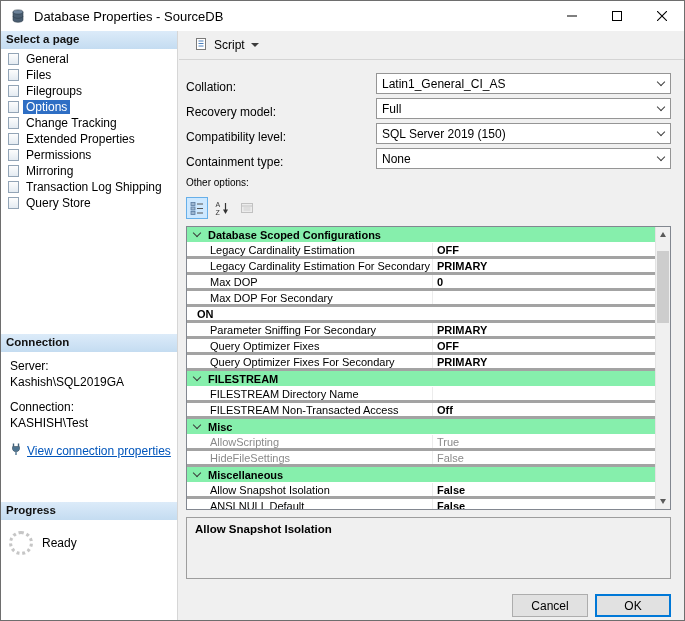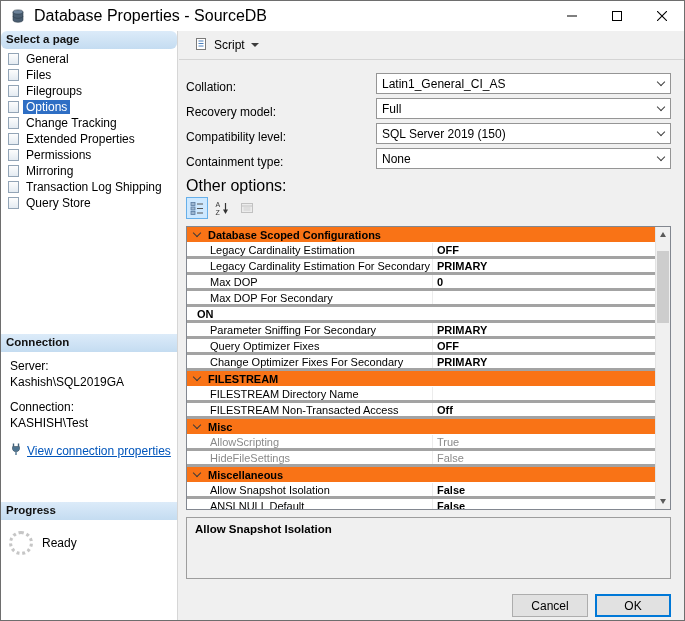--- a/index.html
+++ b/index.html
@@ -5,31 +5,31 @@
   * { margin:0; padding:0; box-sizing:border-box; }
   html,body { background:#9a9a9a; }
   body { font-family:"Liberation Sans", sans-serif; }
   .window { position:relative; width:685px; height:621px; background:#f0f0f0;
             border:1px solid #6e6e6e; overflow:hidden; }
 
   
   .titlebar { position:absolute; top:0; left:0; right:0; height:30px; background:#ffffff;
               display:flex; align-items:center; }
   .titlebar-icon { width:16px; height:16px; margin:0 8px 0 9px; flex:none; }
-  .titlebar-title { font-size:16px; color:#000; }
+  .titlebar-title { font-size:13px; color:#000; }
   .win-controls { margin-left:auto; display:flex; align-self:stretch; }
   .win-btn { width:45px; display:flex; align-items:center; justify-content:center; }
 
   
   .sidebar { position:absolute; top:30px; left:0; width:177px; bottom:0; background:#fff;
              border-right:1px solid #d6d6d6; }
   .panel-header { position:absolute; left:0; right:0; height:18px;
                   background:linear-gradient(#dcebf9,#c4dcf1);
                   font-size:11.5px; font-weight:bold; color:#111; padding:2px 5px 0; }
-  .pages-header { top:0;border-radius:6px; }
+  .pages-header { top:0; }
   .page-list { position:absolute; top:20px; left:0; right:0; }
   .page-item { display:flex; align-items:center; height:16px; padding-left:7px;
                font-size:12px; color:#000; cursor:default; }
   .page-icon { width:11px; height:12px; background:linear-gradient(#fdfdfd,#e4ebf2);
                border:1px solid #92a4b6; margin-right:4px; flex:none; }
   .page-label { padding:0 3px; line-height:14px; white-space:nowrap; }
   .page-item.selected .page-label { background:#2e6ec4; color:#fff; }
 
   .connection-header { top:303px; }
   .connection-body { position:absolute; top:322px; left:0; right:0; padding:6px 9px; font-size:12px; }
@@ -57,33 +57,33 @@
   .form-area { position:absolute; top:42px; left:7px; right:13px; }
   .form-row { display:flex; align-items:flex-end; height:21px; margin-bottom:4px; }
   .form-label { width:190px; font-size:12px; color:#000; }
   .dropdown { flex:1; height:21px; background:#fff; border:1px solid #959595;
               display:flex; align-items:center; cursor:default; }
   .dropdown-value { flex:1; font-size:12px; padding-left:5px; white-space:nowrap; overflow:hidden; }
   .dropdown-button { width:18px; align-self:stretch; display:flex; align-items:center; justify-content:center; }
   .chevron { width:6px; height:6px; border-right:1.4px solid #404040; border-bottom:1.4px solid #404040;
              transform:rotate(45deg); margin-top:-3px; }
 
-  .other-options { position:absolute; top:146px; left:7px; font-size:16px; }
+  .other-options { position:absolute; top:146px; left:7px; font-size:10px; }
   .grid-toolbar { position:absolute; top:166px; left:7px; display:flex; gap:3px; }
   .tool-btn { width:22px; height:22px; display:flex; align-items:center; justify-content:center;
               border:1px solid transparent; }
   .tool-btn.active { background:#cde8ff; border-color:#66afe9; }
   .tool-btn.disabled svg { opacity:.38; }
 
   
   .property-grid { position:absolute; top:195px; left:7px; width:485px; height:284px;
                    background:#fff; border:1px solid #828790; overflow:hidden; }
   .grid-rows { position:absolute; top:0; left:0; right:15px; }
   .grid-row { height:16px; display:flex; font-size:11px; }
-  .cat-row { background:#f97316; font-weight:bold; align-items:center; border-bottom:1px solid #fff; }
+  .cat-row { background:#86efac; font-weight:bold; align-items:center; border-bottom:1px solid #fff; }
   .cat-chevron { width:6px; height:6px; border-right:1.6px solid #3b3b3b; border-bottom:1.6px solid #3b3b3b;
                  transform:rotate(45deg); margin:-3px 8px 0 7px; flex:none; }
   .cat-label { line-height:16px; white-space:nowrap; }
   .prop-row { border-bottom:3px solid #a3a3a3; background:#fff;padding-left:6px; }
   .prop-name { width:240px; padding-left:17px; line-height:15px; border-right:1px solid #ececec;
                white-space:nowrap; overflow:hidden; color:#000; }
   .prop-value { flex:1; padding-left:4px; line-height:15px; white-space:nowrap; overflow:hidden; color:#000; }
   .prop-value.bold { font-weight:bold; }
   .disabled-text { color:#8a8a8a !important; }
 
@@ -324,21 +324,21 @@
           </div>
           <div class="grid-row prop-row">
             <div class="prop-name">Parameter Sniffing For Secondary</div>
             <div class="prop-value bold">PRIMARY</div>
           </div>
           <div class="grid-row prop-row">
             <div class="prop-name">Query Optimizer Fixes</div>
             <div class="prop-value bold">OFF</div>
           </div>
           <div class="grid-row prop-row">
-            <div class="prop-name">Change Optimizer Fixes For Secondary</div>
+            <div class="prop-name">Query Optimizer Fixes For Secondary</div>
             <div class="prop-value bold">PRIMARY</div>
           </div>
           <div class="grid-row cat-row">
             <span class="cat-chevron"></span>
             <span class="cat-label">FILESTREAM</span>
           </div>
           <div class="grid-row prop-row">
             <div class="prop-name">FILESTREAM Directory Name</div>
             <div class="prop-value"></div>
           </div>

